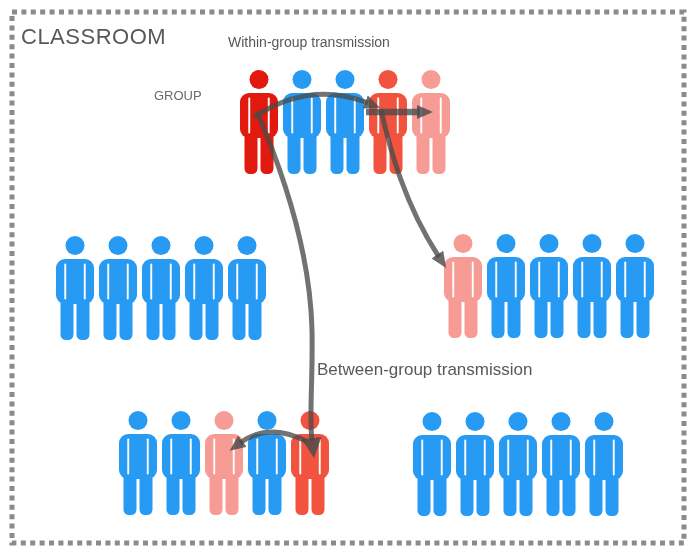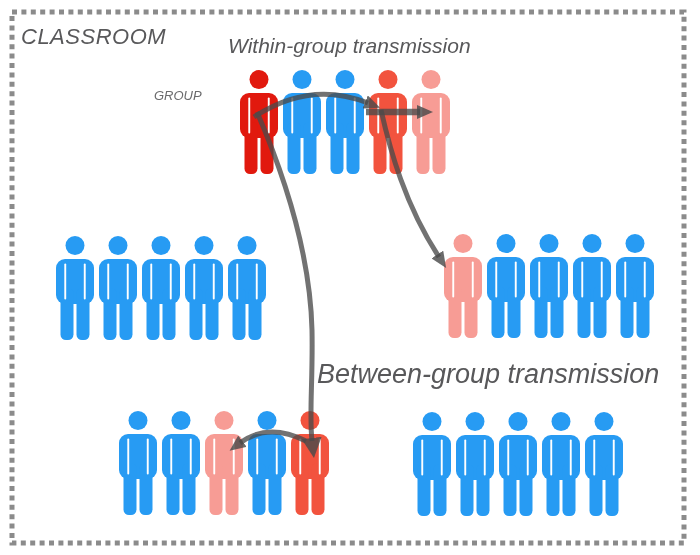--- a/index.html
+++ b/index.html
@@ -1,25 +1,25 @@
 <!DOCTYPE html>
 <html><head>
 <meta charset="utf-8">
 <style>
   html,body{margin:0;padding:0;background:#fff;}
   .canvas{
     position:relative;width:700px;height:555px;background:#ffffff;
     font-family:"Liberation Sans", sans-serif;overflow:hidden;
   }
   .layer{position:absolute;left:0;top:0;width:700px;height:555px;}
-  .lbl{position:absolute;color:#58585A;white-space:nowrap;line-height:1;font-style:italic;}
+  .lbl{position:absolute;color:#58585A;white-space:nowrap;line-height:1;}
   .lbl-classroom{left:21px;top:26px;font-size:22px;letter-spacing:0.5px;}
-  .lbl-within{left:228px;top:35px;font-size:21px;}
+  .lbl-within{left:228px;top:35px;font-size:14px;}
   .lbl-group{left:154px;top:89px;font-size:13px;color:#6A6A6C;}
-  .lbl-between{left:317px;top:361px;font-size:27px;}
+  .lbl-between{left:317px;top:361px;font-size:17px;}
   .group{position:absolute;display:flex;gap:5px;}
   .g-top{left:240px;top:70px;}
   .g-mid-left{left:56px;top:236px;}
   .g-mid-right{left:444px;top:234px;}
   .g-bottom-left{left:119px;top:411px;}
   .g-bottom-right{left:413px;top:412px;}
   .arr{fill:none;stroke-opacity:0.78;stroke-width:5px;}
   .arr.thick{stroke-width:6.5px;}
   svg.person{display:block;}
 </style>

